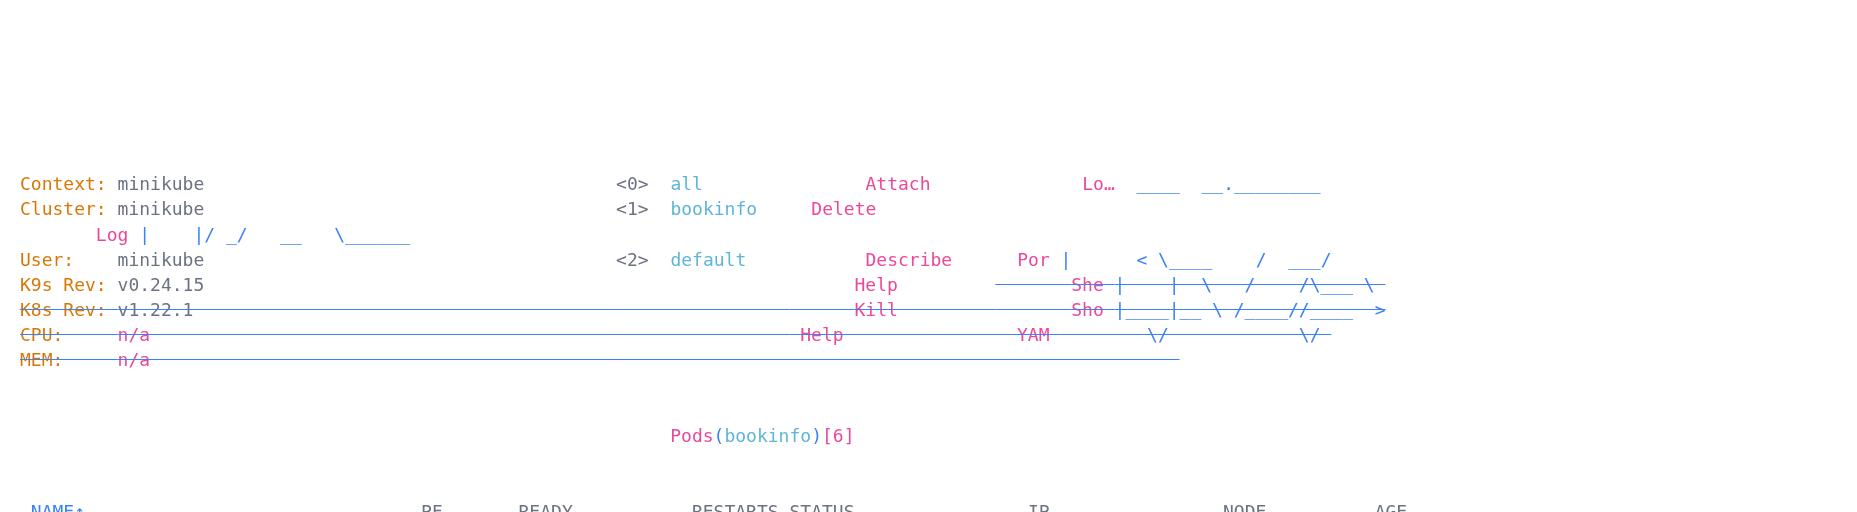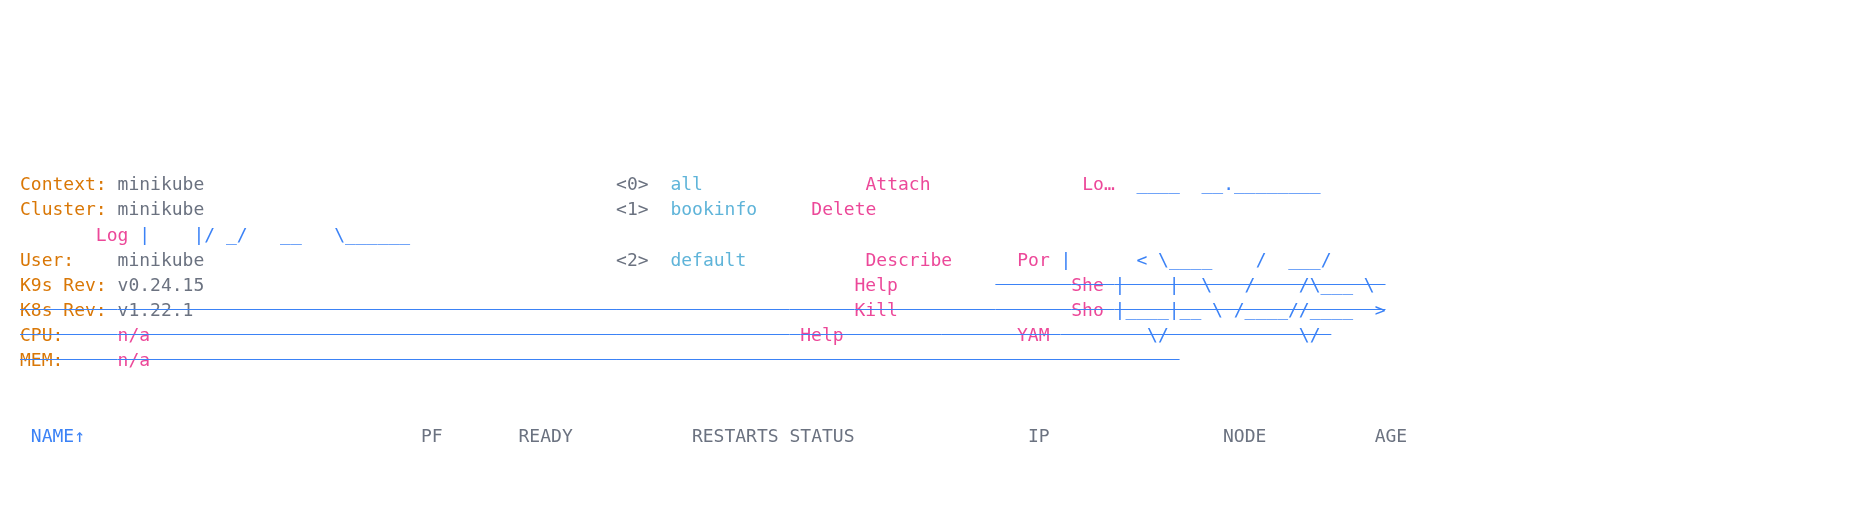--- a/index.html
+++ b/index.html
@@ -31,20 +31,21 @@
 
 
 <div class="container">
   <div id="top-lines"><span class="label">Context: </span><span class="value">minikube                                      </span><span class="ns-key">&lt;0&gt; </span><span class="ns-name">all         </span><span class="hotkey-key"><a>      </a></span><a><span class="hotkey-text">Attach       </span><span class="hotkey-key"><l>       </l></span><span class="hotkey-text">Lo… </span><span class="ascii-art"> ____  __.________       </span>
 <span class="label">Cluster: </span><span class="value">minikube                                      </span><span class="ns-key">&lt;1&gt; </span><span class="ns-name">bookinfo    </span><span class="hotkey-key"><ctrl-d> </ctrl-d></span><span class="hotkey-text">Delete       </span><span class="hotkey-key"><p>       <span class="hotkey-text">Log </span><span class="ascii-art">|    |/ _/   __   \______</span>
 <span class="label">User:    </span><span class="value">minikube                                      </span><span class="ns-key">&lt;2&gt; </span><span class="ns-name">default     </span><span class="hotkey-key"><d>      </d></span><span class="hotkey-text">Describe     </span><span class="hotkey-key"><shift-f> </shift-f></span><span class="hotkey-text">Por </span><span class="ascii-art">|      &lt; \____    /  ___/</span>
 <span class="label">K9s Rev: </span><span class="value">v0.24.15                                      </span>                <span class="hotkey-key"><e>      </e></span><span class="hotkey-text">Help         </span><span class="hotkey-key"><s>       </s></span><s><span class="hotkey-text">She </span><span class="ascii-art">|    |  \   /    /\___ \ </span>
 <span class="label">K8s Rev: </span><span class="value">v1.22.1                                       </span>                <span class="hotkey-key">      </span><span class="hotkey-text">Kill         </span><span class="hotkey-key"><f>       </f></span><span class="hotkey-text">Sho </span><span class="ascii-art">|____|__ \ /____//____  &gt;</span>
 <span class="label">CPU:     </span><span class="orange">n/a                                           </span>                <span class="hotkey-key"><ctrl-k> </ctrl-k></span><span class="hotkey-text">Help         </span><span class="hotkey-key"><y>       </y></span><span class="hotkey-text">YAM </span><span class="ascii-art">        \/            \/ </span>
 <span class="label">MEM:     </span><span class="orange">n/a                                           </span>                                                    </s></p></span></a></div>
+  <div id="title">                                                            <span class="hotkey-text">Pods</span><span class="title-paren">(</span><span class="title-ns">bookinfo</span><span class="title-paren">)</span><span class="hotkey-text">[6]</span></div>
   <div id="table"> <span class="header-name">NAME↑                               </span><span class="table-header">PF       </span><span class="table-header">READY     </span><span class="table-header">      RESTARTS </span><span class="table-header">STATUS                </span><span class="table-header">IP                </span><span class="table-header">NODE          </span><span class="table-header">AGE       </span>
 
 
 
 
 
 
 </div>
 </div>
 

